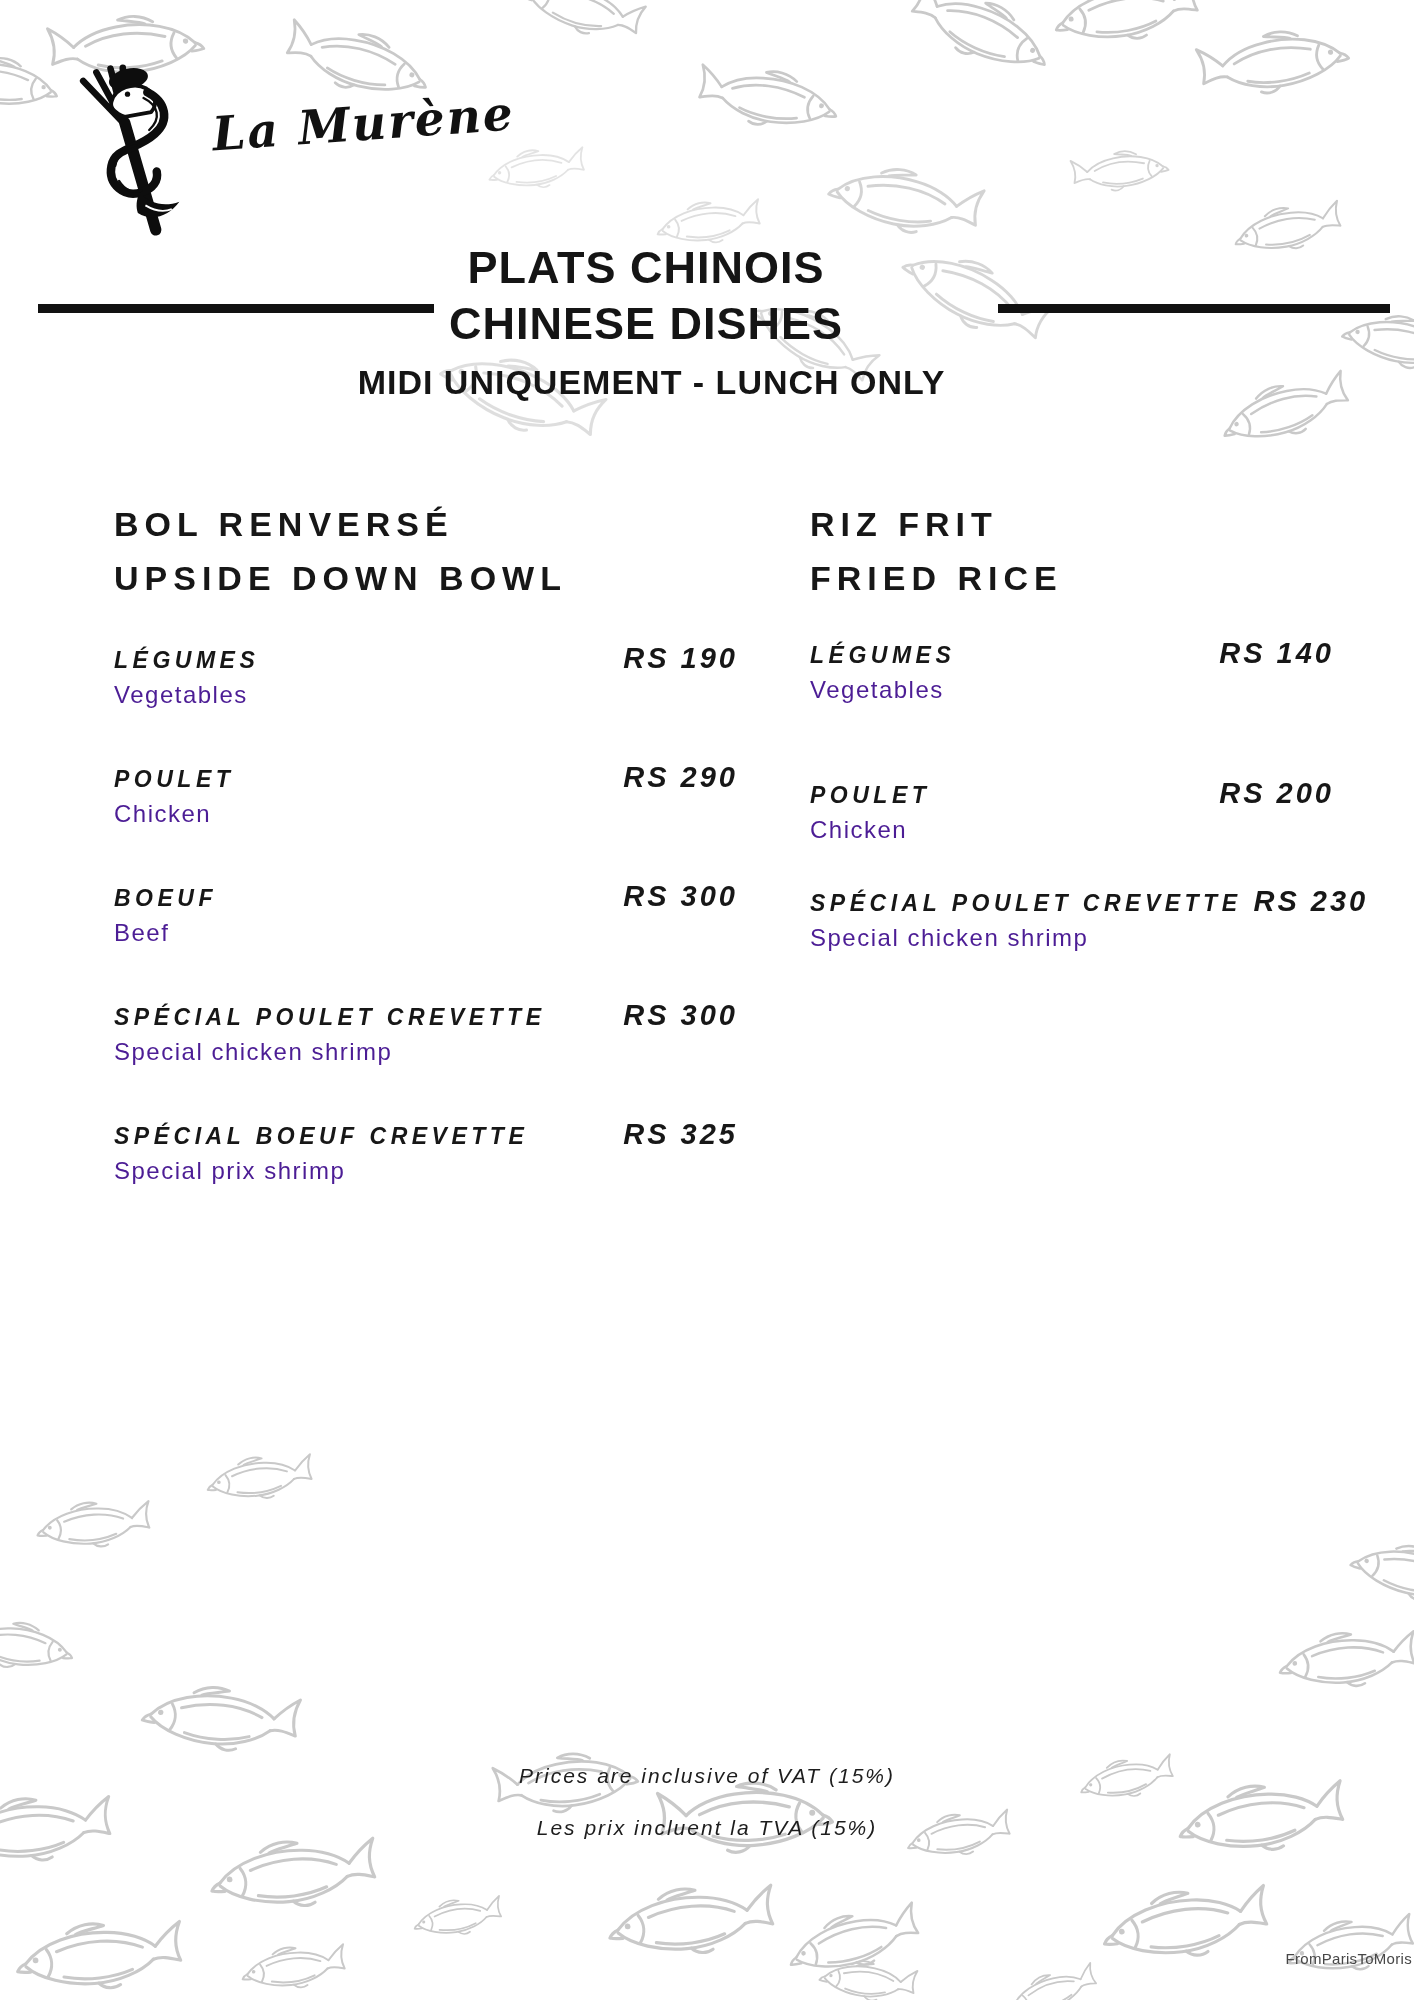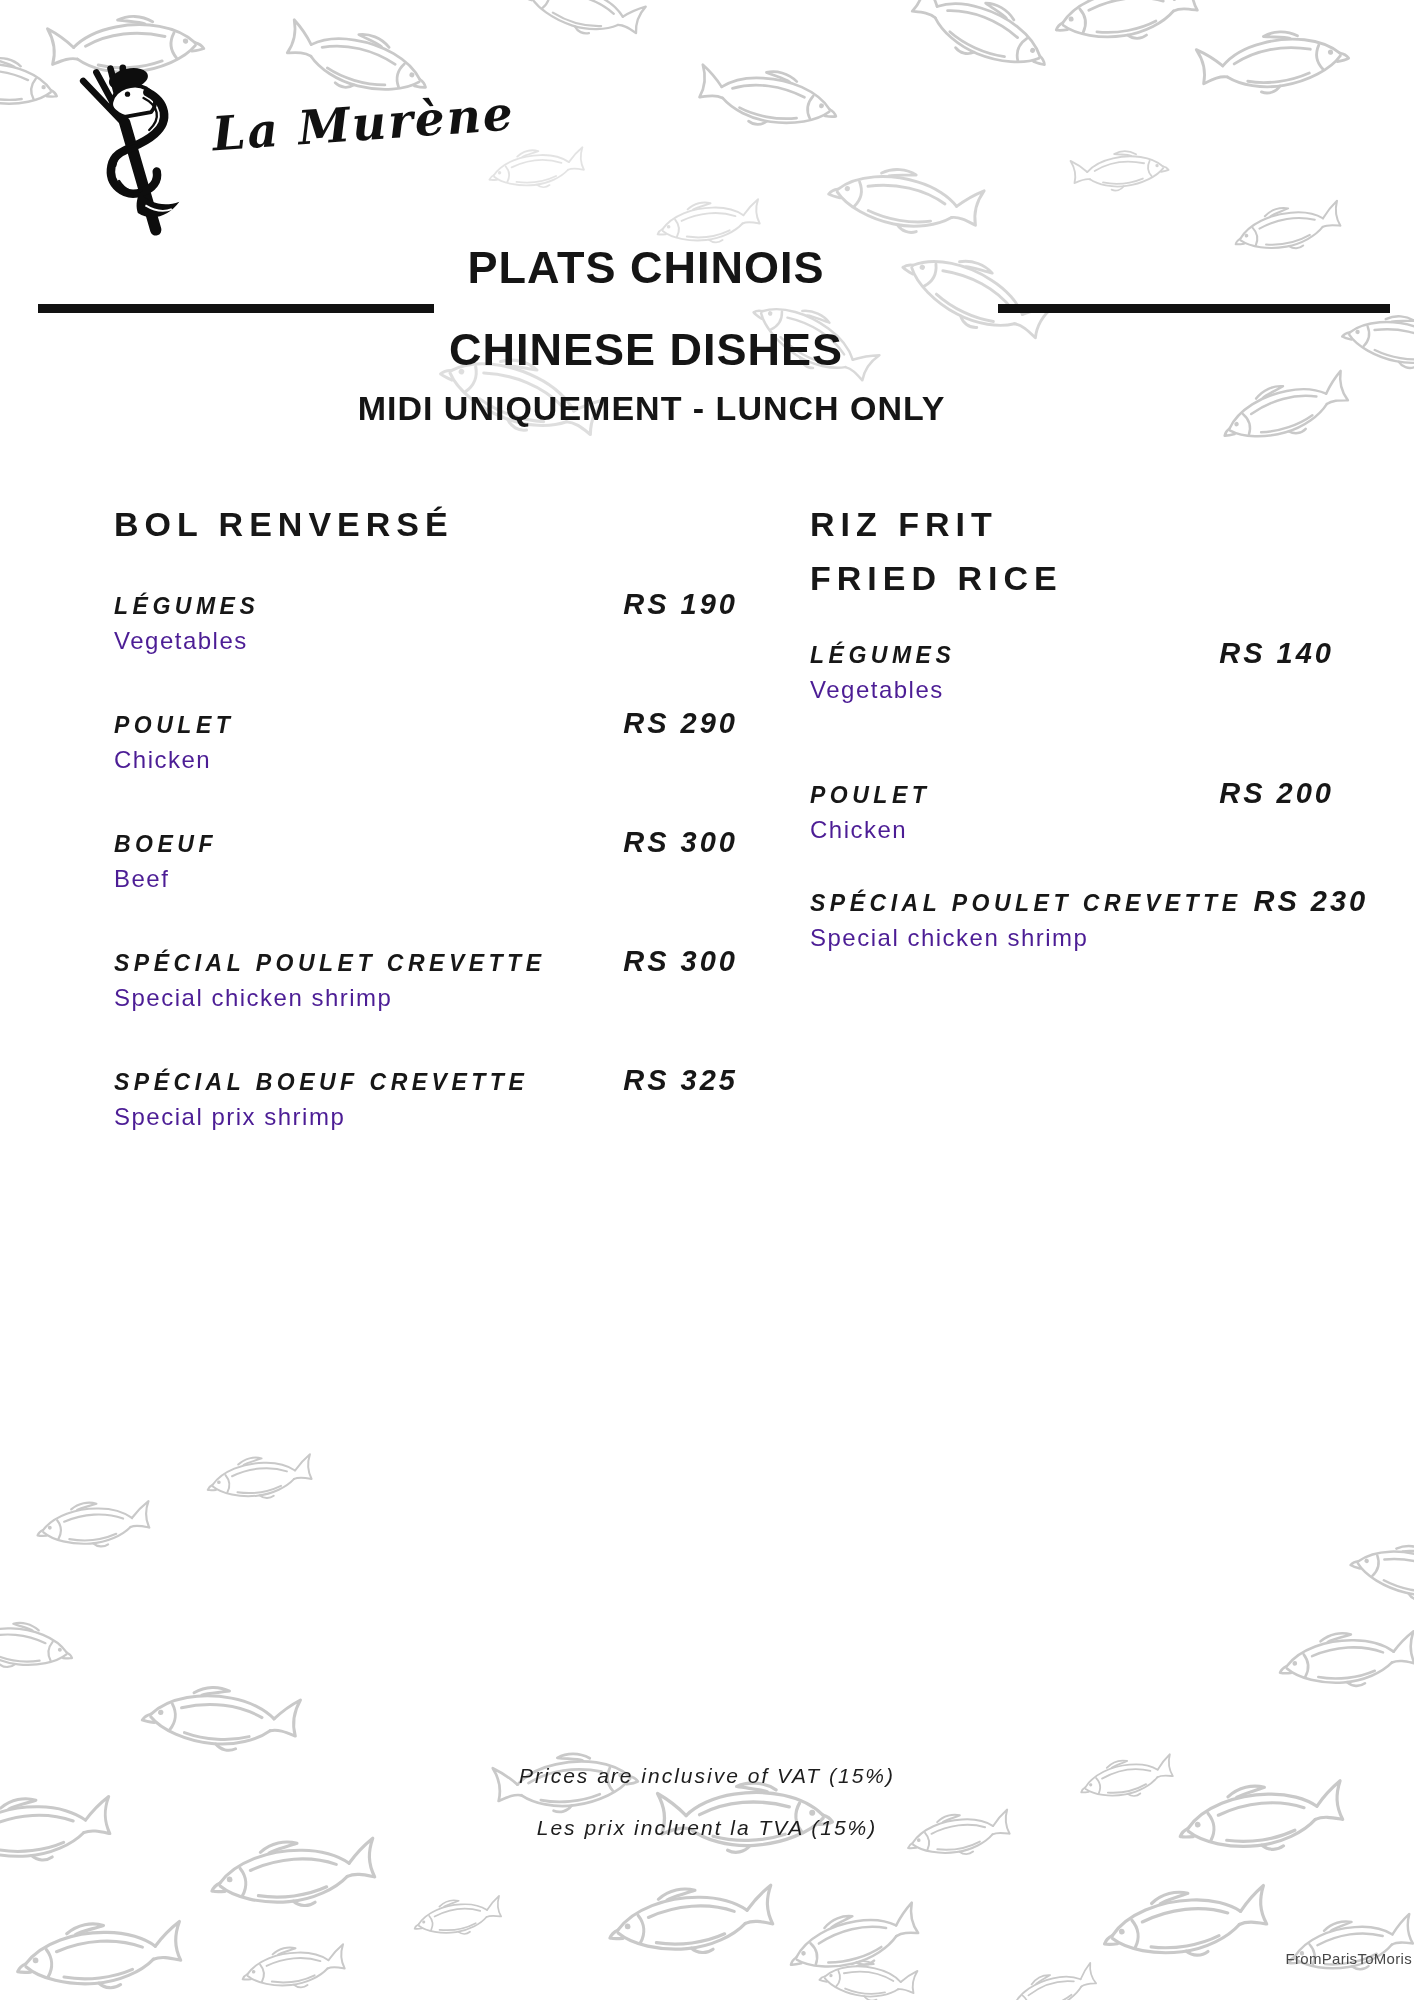--- a/index.html
+++ b/index.html
@@ -10,21 +10,21 @@
   .fish{position:absolute;}
   .fish svg{display:block;width:100%;height:100%;overflow:visible;}
   
   #logo-mark{position:absolute;left:70px;top:64px;width:132px;height:176px;z-index:2;}
   #brand-name{position:absolute;left:212px;top:96px;z-index:2;
       font-family:"DejaVu Serif",serif;font-style:italic;font-weight:bold;
       font-size:47px;letter-spacing:2px;color:#111;transform:rotate(-4deg);white-space:nowrap;}
   
   #header{position:absolute;top:240px;left:0;width:1292px;text-align:center;z-index:1;}
   .title-line{font-size:45px;font-weight:800;letter-spacing:1px;line-height:56px;color:#151515;margin:0;}
-  .title-line.en{margin-top:26px;}
+  .title-line.en{}
   #subtitle{font-size:34px;font-weight:800;letter-spacing:1px;line-height:44px;color:#151515;margin-top:8px;padding-left:11px;}
   .title-bar{position:absolute;top:304px;height:9px;background:#111;z-index:1;}
   #bar-left{left:38px;width:396px;}
   #bar-right{left:998px;width:392px;}
   
   .col{position:absolute;top:497px;z-index:1;}
   #col-left{left:114px;width:624px;}
   #col-right{left:810px;width:524px;}
   .section-title{font-size:34px;font-weight:700;letter-spacing:6px;line-height:54px;color:#171717;}
   .items{margin-top:37px;}
@@ -298,20 +298,21 @@
     <div class="title-line fr">PLATS CHINOIS</div>
     <div class="title-line en">CHINESE DISHES</div>
     <div id="subtitle">MIDI UNIQUEMENT - LUNCH ONLY</div>
   </div>
   <div class="title-bar" id="bar-left"></div>
   <div class="title-bar" id="bar-right"></div>
 
   <div class="col" id="col-left">
     <div class="section-title">
       <div>BOL RENVERSÉ</div>
+      <div>UPSIDE DOWN BOWL</div>
     </div>
     <div class="items">
       <div class="menu-item">
         <div class="item-head">
           <span class="item-name">LÉGUMES</span>
           <span class="item-price">RS 190</span>
         </div>
         <div class="item-desc">Vegetables</div>
       </div>
       <div class="menu-item">

